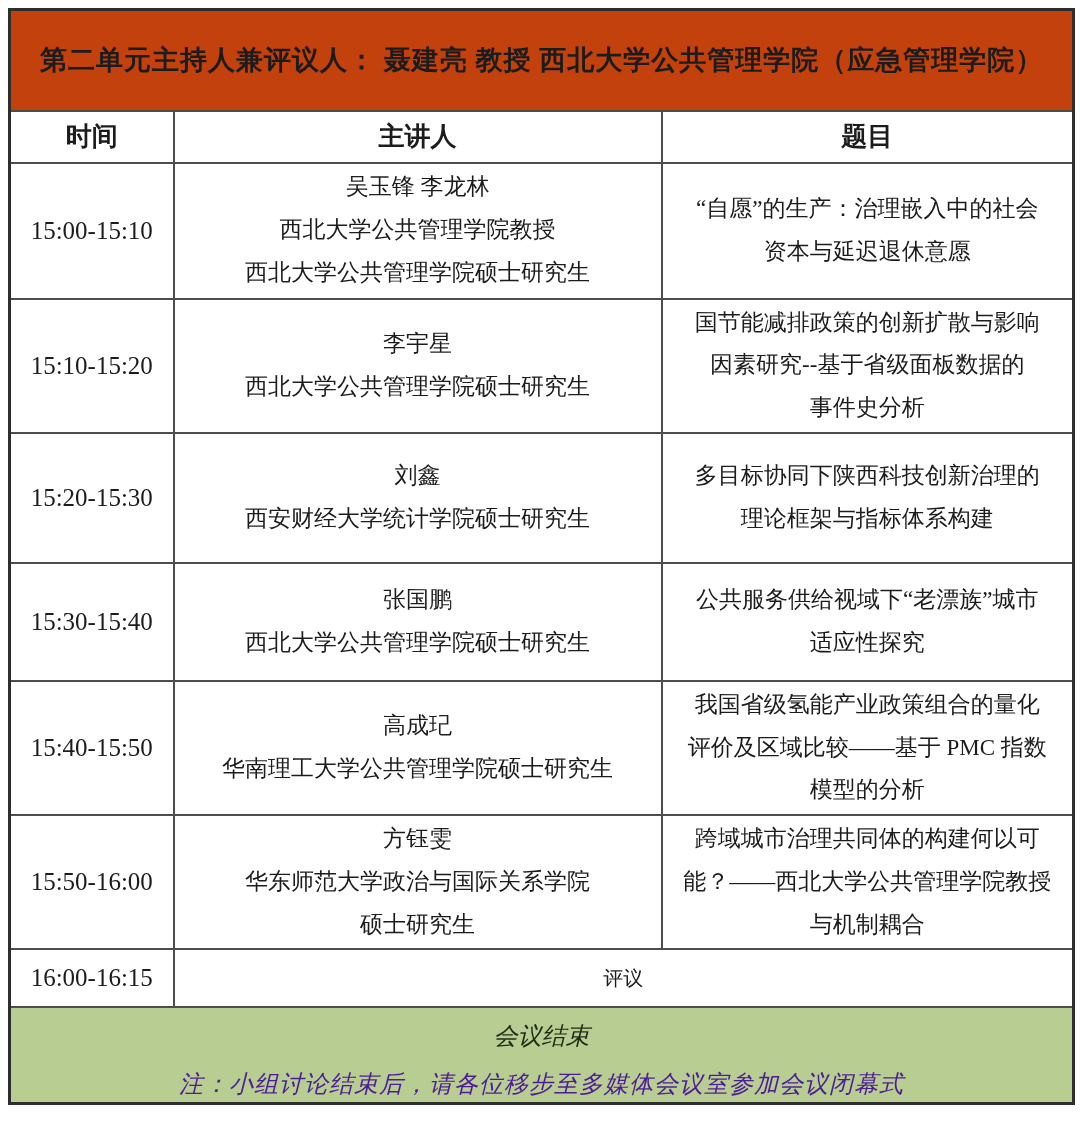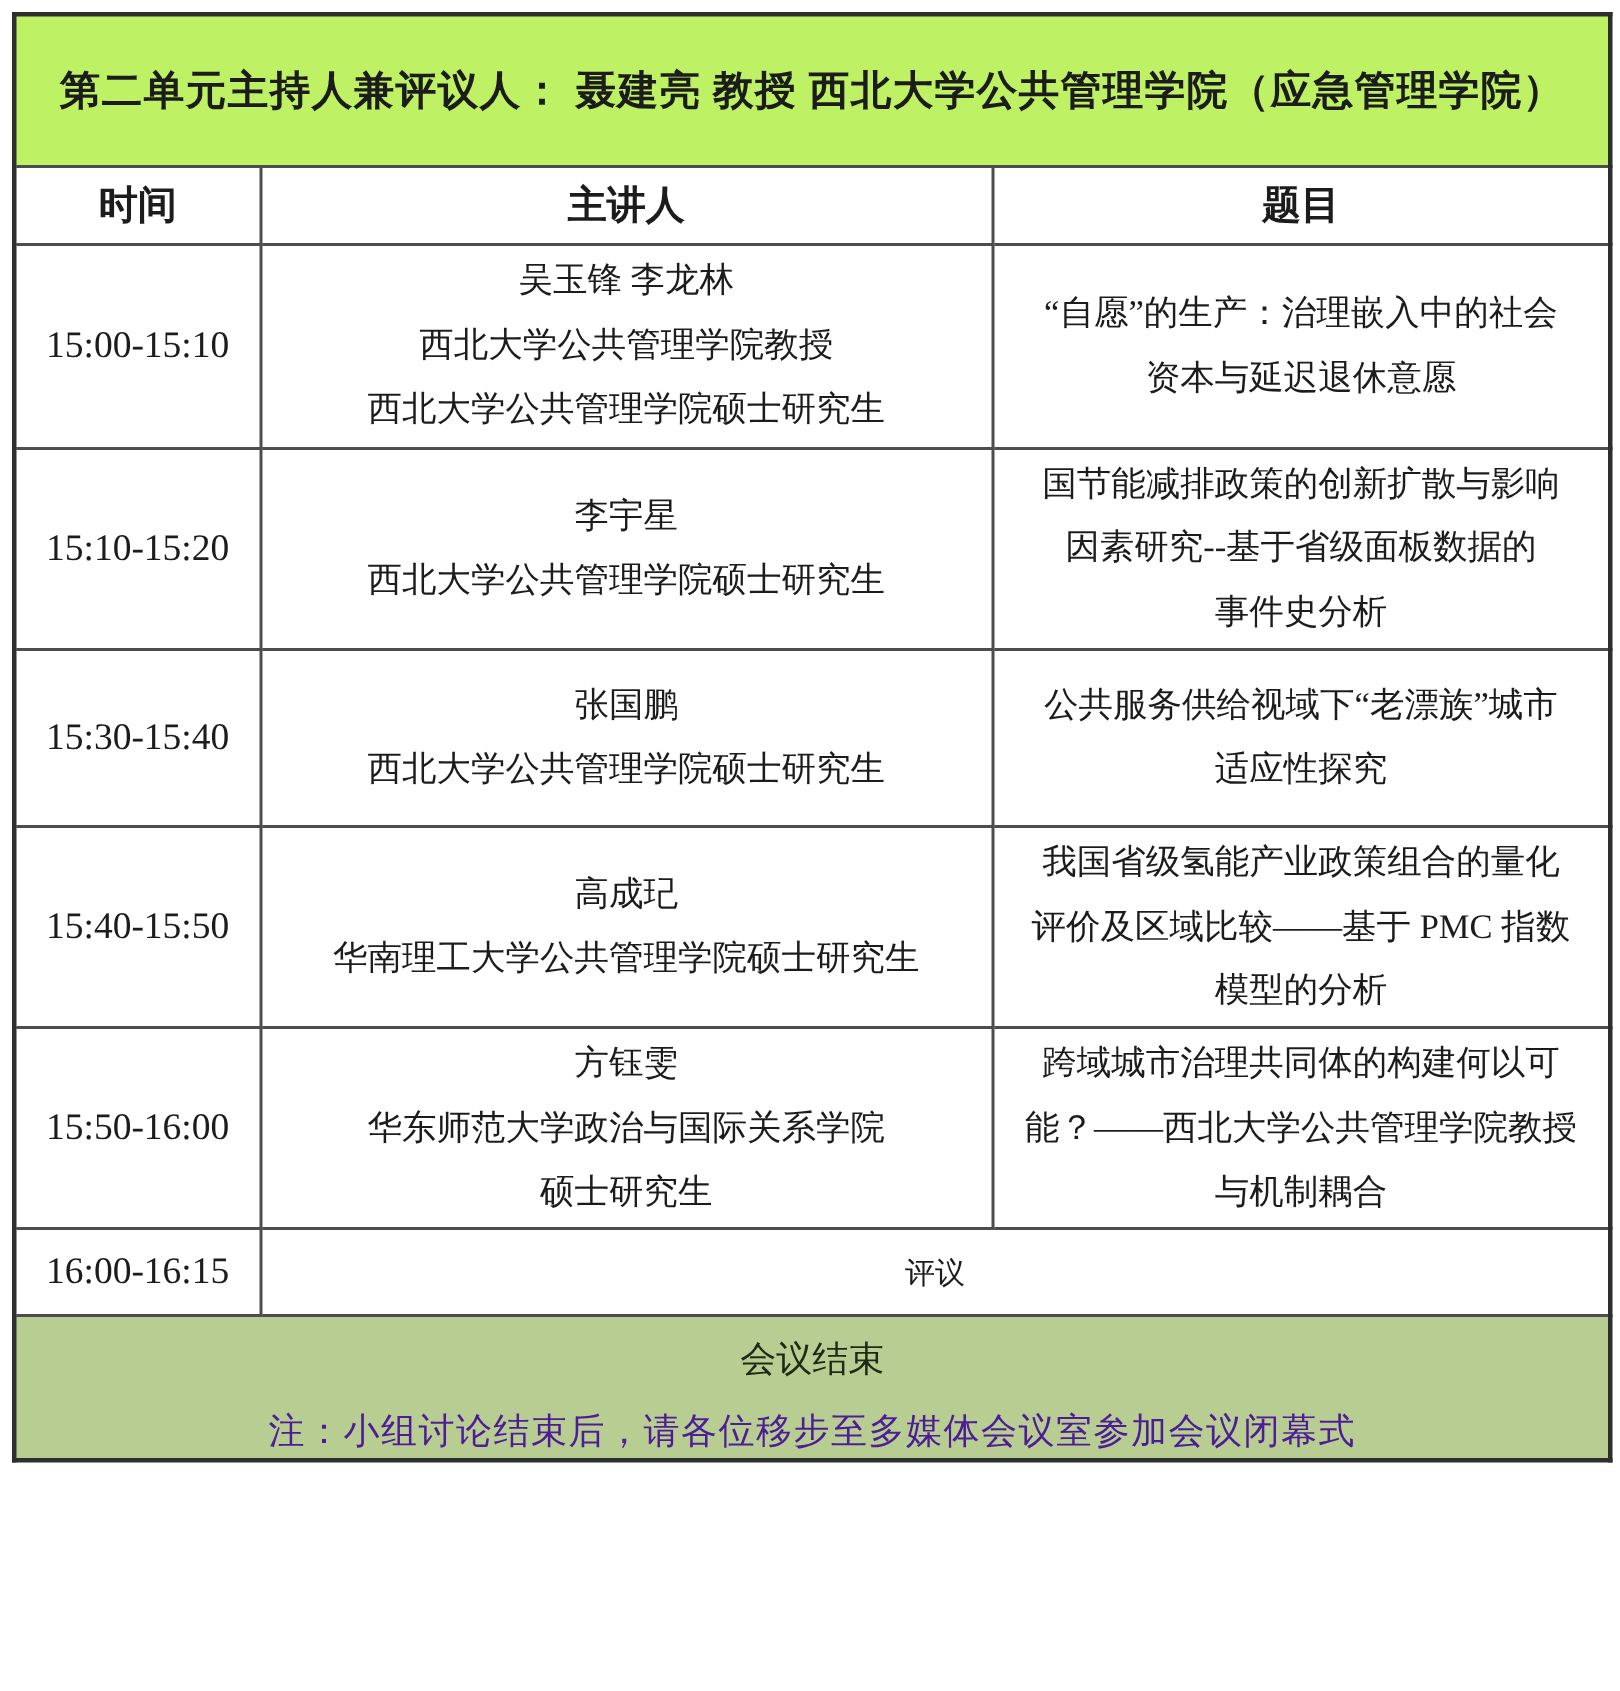--- a/index.html
+++ b/index.html
@@ -29,21 +29,21 @@
     text-align: center;
     vertical-align: middle;
     padding: 2px 10px;
     box-sizing: border-box;
   }
   col.c-time  { width: 164px; }
   col.c-speak { width: 488px; }
   col.c-topic { width: 412px; }
 
   .banner-cell {
-    background: #bef264;
+    background: #c2410c;
     height: 101px;
     font-weight: bold;
     font-size: 27px;
     letter-spacing: 1px;
   }
   .head-row td {
     height: 52px;
     font-weight: bold;
     font-size: 26px;
   }
@@ -62,20 +62,21 @@
   .r4 td { height: 118px; }
   .r5 td { height: 126px; }
   .r6 td { height: 130px; }
   .review-row td { height: 58px; margin-top: 10px; }
   .review-cell { font-size: 20px; }
 
   .footer-cell {
     background: #b8cd92;
     height: 93px;
     padding: 0;
+    font-style: italic;
   }
   .footer-title {
     font-size: 24px;
     margin-top: 10px;
     color: #1f2a14;
   }
   .footer-note {
     font-size: 24px;
     margin-top: 16px;
     color: #4c1d95;
@@ -115,20 +116,27 @@
 
     <tr class="r2">
       <td class="time-cell">15:10-15:20</td>
       <td class="speaker-cell">李宇星
 西北大学公共管理学院硕士研究生</td>
       <td class="topic-cell">国节能减排政策的创新扩散与影响
 因素研究--基于省级面板数据的
 事件史分析</td>
     </tr>
 
+    <tr class="r3">
+      <td class="time-cell">15:20-15:30</td>
+      <td class="speaker-cell">刘鑫
+西安财经大学统计学院硕士研究生</td>
+      <td class="topic-cell">多目标协同下陕西科技创新治理的
+理论框架与指标体系构建</td>
+    </tr>
 
     <tr class="r4">
       <td class="time-cell">15:30-15:40</td>
       <td class="speaker-cell">张国鹏
 西北大学公共管理学院硕士研究生</td>
       <td class="topic-cell">公共服务供给视域下“老漂族”城市
 适应性探究</td>
     </tr>
 
     <tr class="r5">

